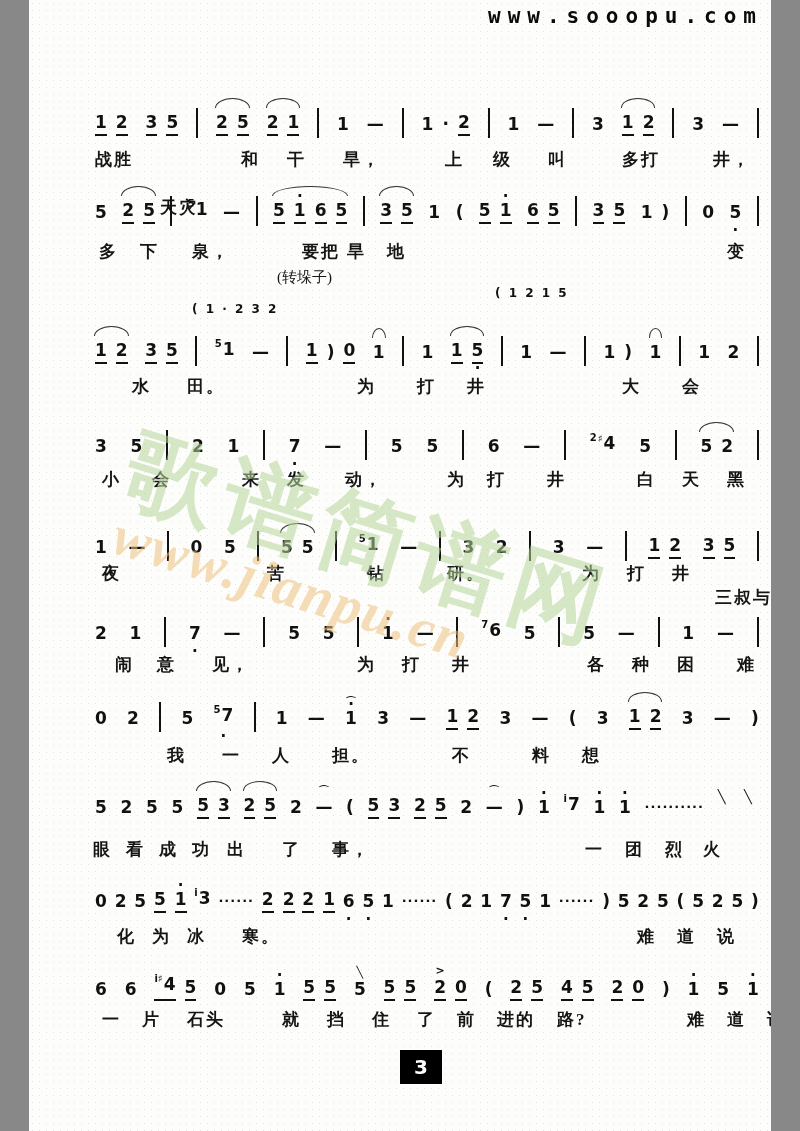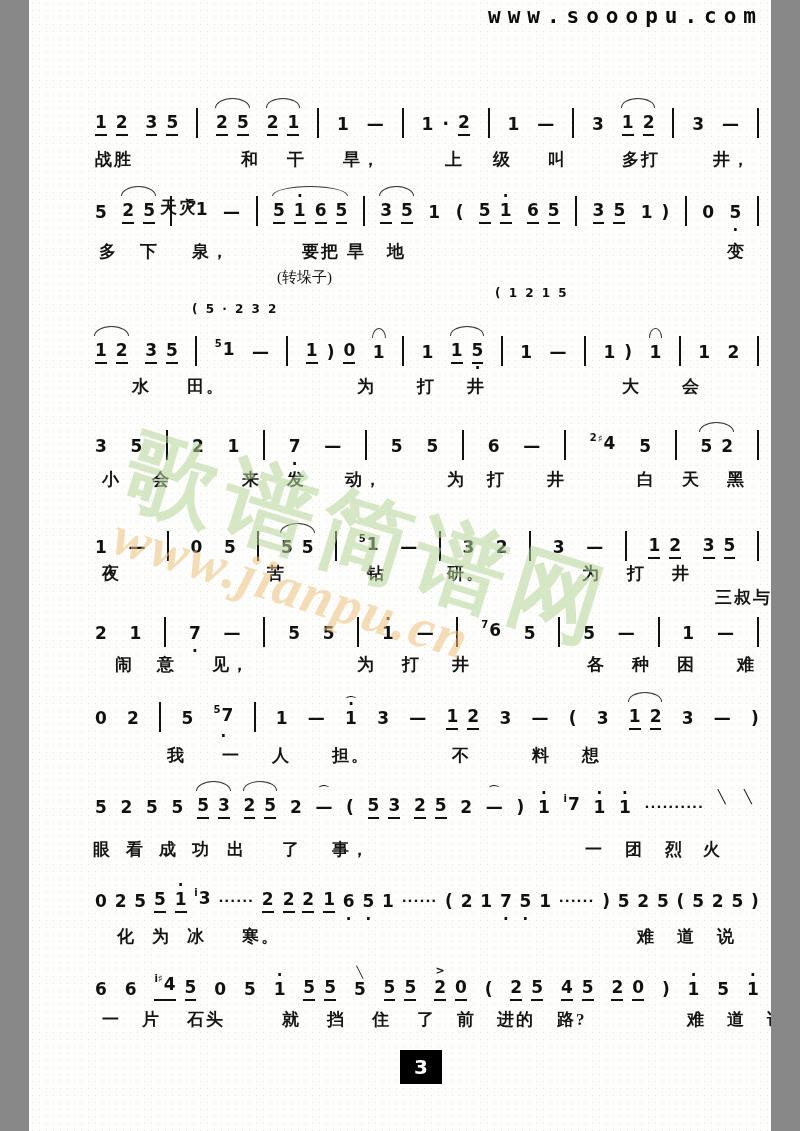--- a/index.html
+++ b/index.html
@@ -281,21 +281,21 @@
           </span>
         </div>
       </div>
       <span class="lyric" style="left: 103px; top: 375px;">水</span>
       <span class="lyric" style="left: 158px; top: 375px;">田。</span>
       <span class="lyric" style="left: 328px; top: 375px;">为</span>
       <span class="lyric" style="left: 388px; top: 375px;">打</span>
       <span class="lyric" style="left: 438px; top: 375px;">井</span>
       <span class="lyric" style="left: 593px; top: 375px;">大</span>
       <span class="lyric" style="left: 653px; top: 375px;">会</span>
-      <span class="cue" style="left: 163px; top: 302px;">( 5 · 2 3 2</span>
+      <span class="cue" style="left: 163px; top: 302px;">( 1 · 2 3 2</span>
       <span class="cue" style="left: 466px; top: 286px;">( 1 2 1 5</span>
       <div class="sysline" style="top: 430px;">
         <div class="notes">
           <span class="grp">
             <span class="note">3</span>
           </span>
           <span class="grp">
             <span class="note">5</span>
           </span>
           <span class="grp">

